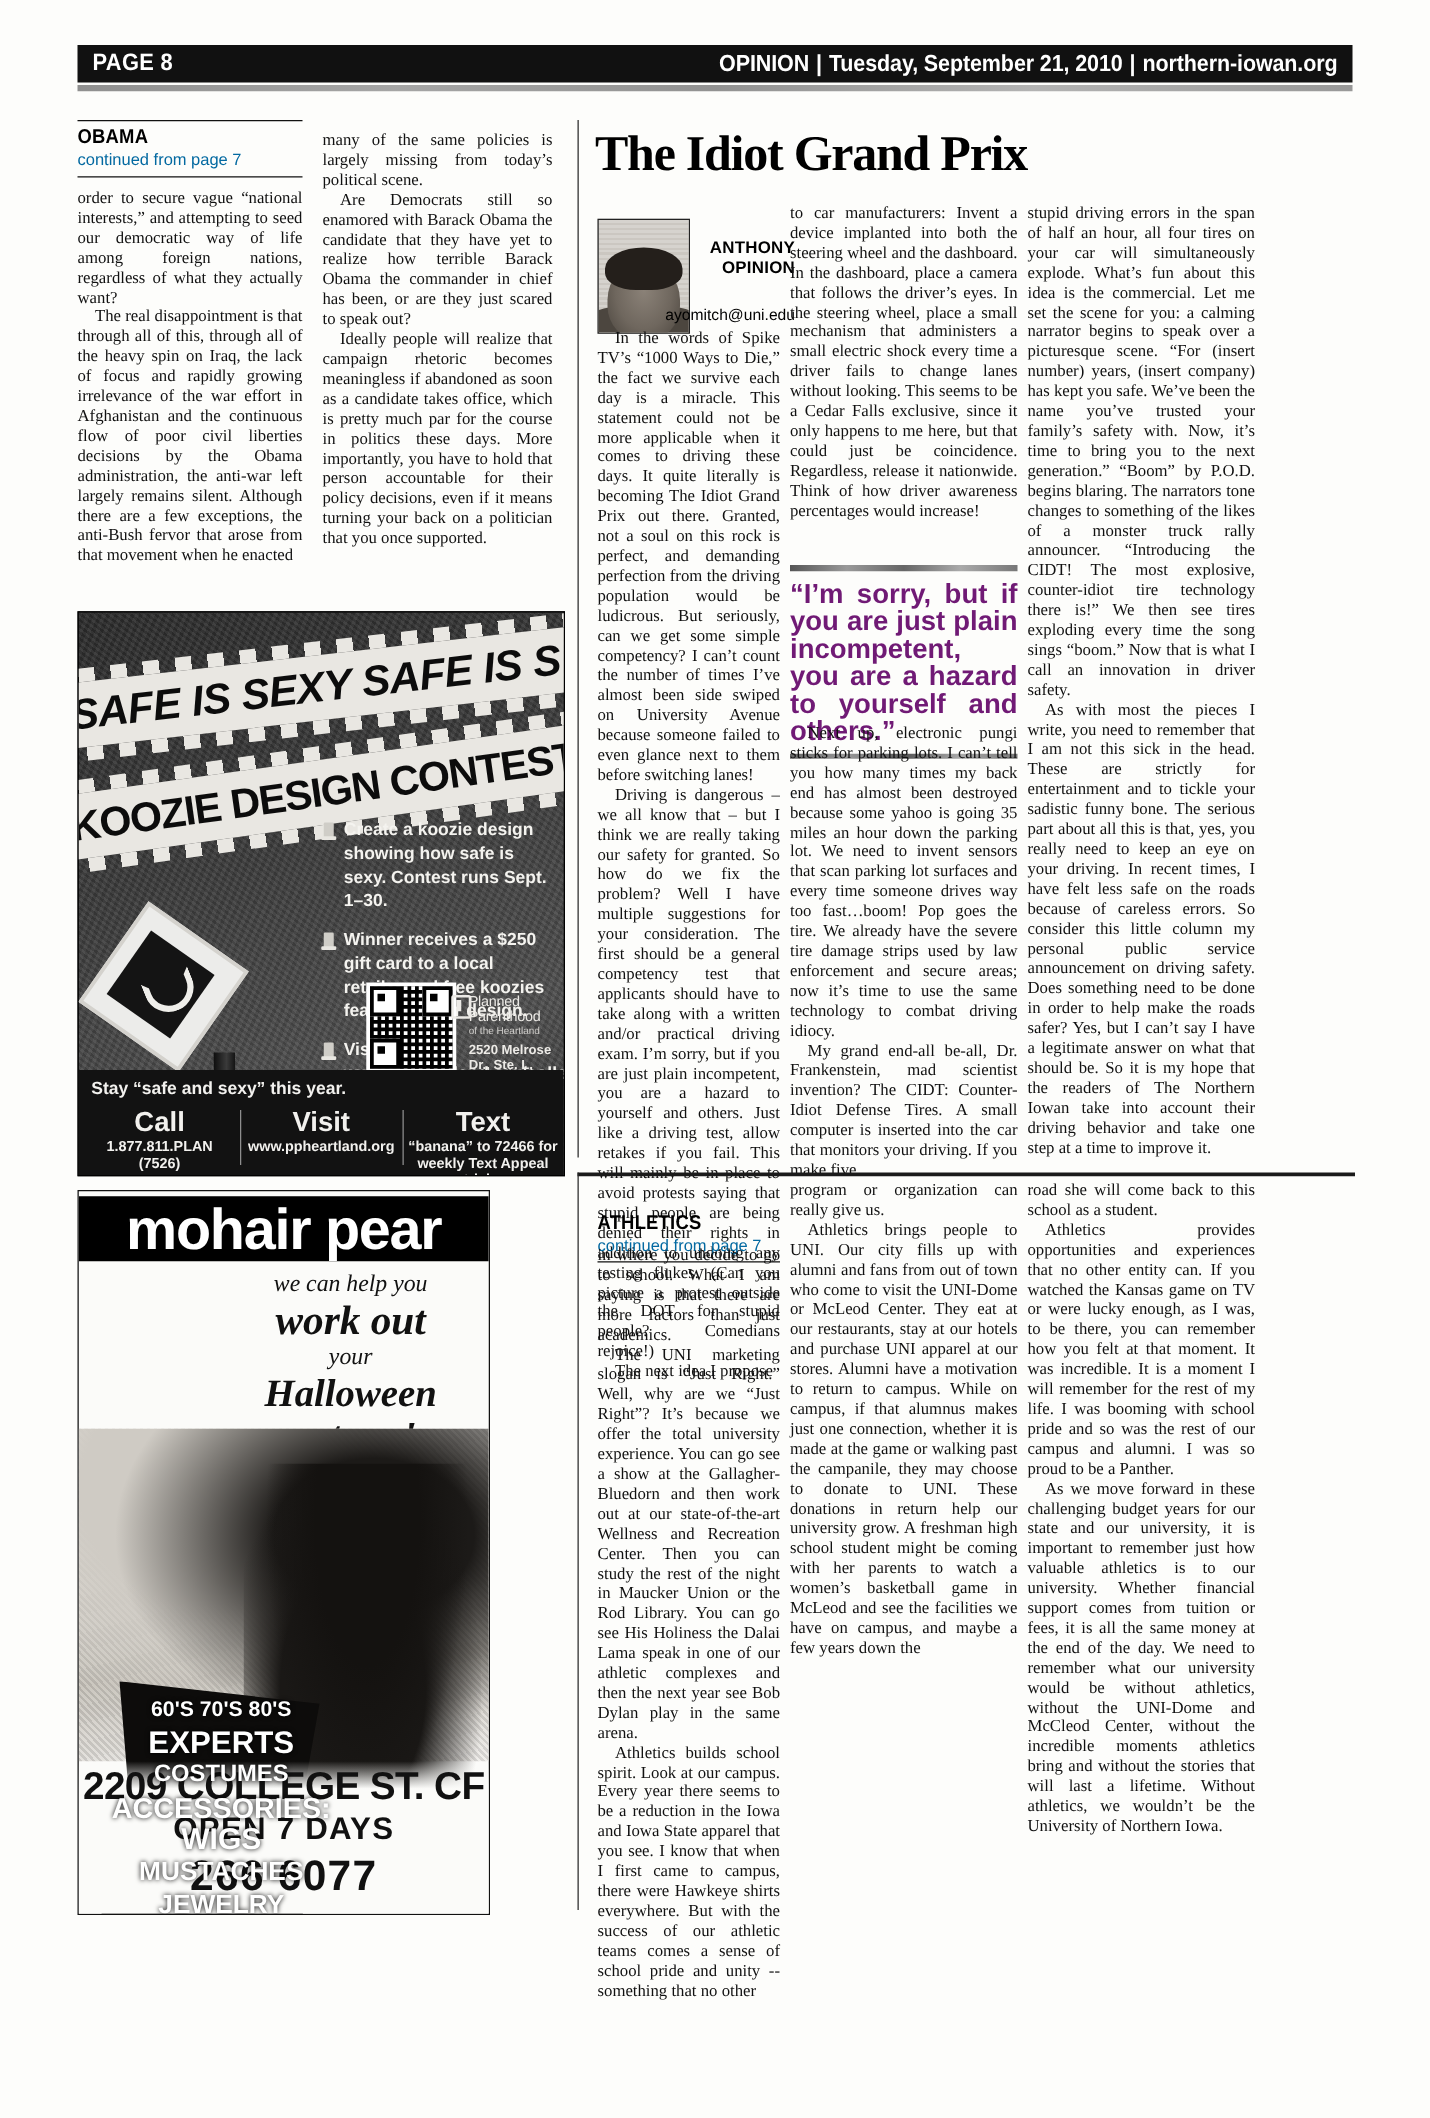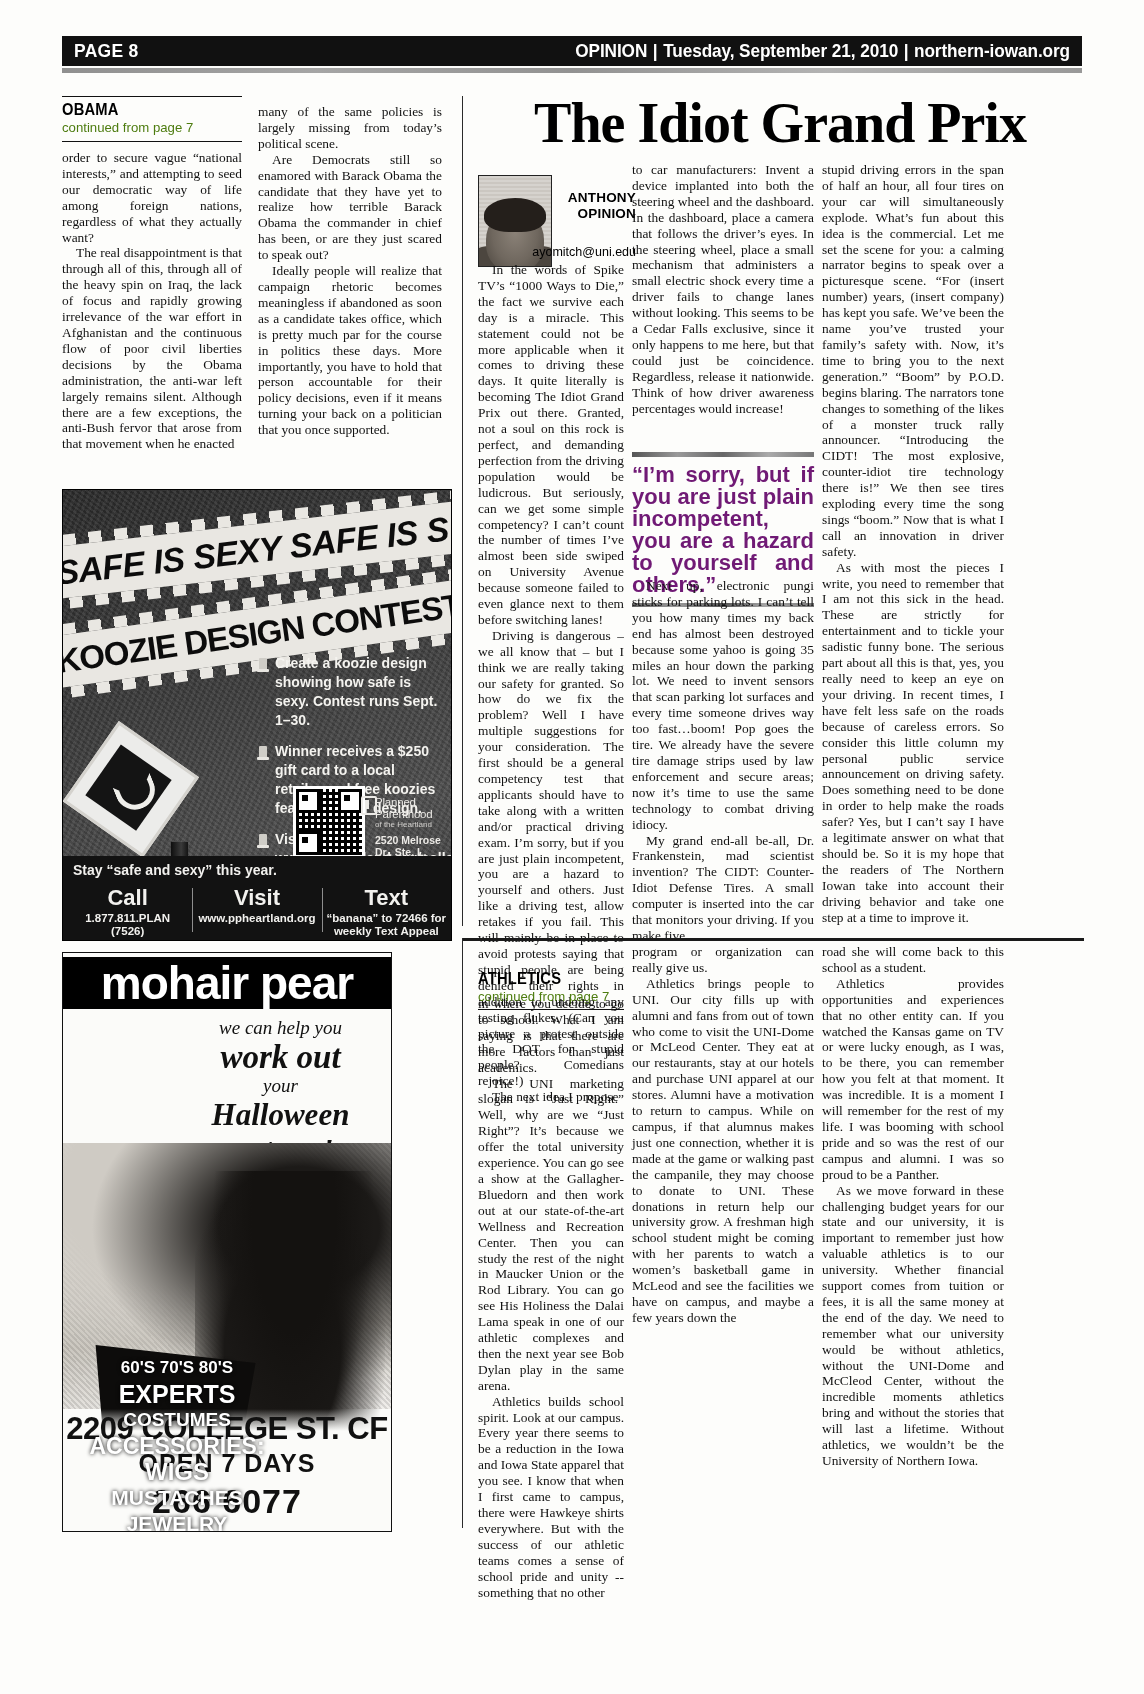--- a/index.html
+++ b/index.html
@@ -80,36 +80,36 @@
     font-family: "Liberation Sans", sans-serif;
     font-weight: bold;
     font-size: 16px;
     letter-spacing: .2px;
     transform: scaleX(.92);
     transform-origin: left center;
   }
   .jump-sub {
     font-family: "Liberation Sans", sans-serif;
     font-size: 13.2px;
-    color: #4d7c0f;
+    color: #0369a1;
     margin-top: 1px;
   }
   .hr-thin { border-top: 1px solid #111; height: 0; }
 
   
   .headline {
     position: absolute;
     left: 476px; top: 96px;
     width: 608px;
     font-family: "Liberation Serif", serif;
     font-weight: bold;
-    font-size: 56px;
+    font-size: 40px;
     line-height: 54px;
     letter-spacing: -1px;
-    text-align: center;
+    text-align: left;
   }
 
   
   .mugshot {
     position: absolute;
     left: 478px; top: 175px;
     width: 72px; height: 90px;
     border: 1px solid #222;
     overflow: hidden;
     background: #cfcdc9;

